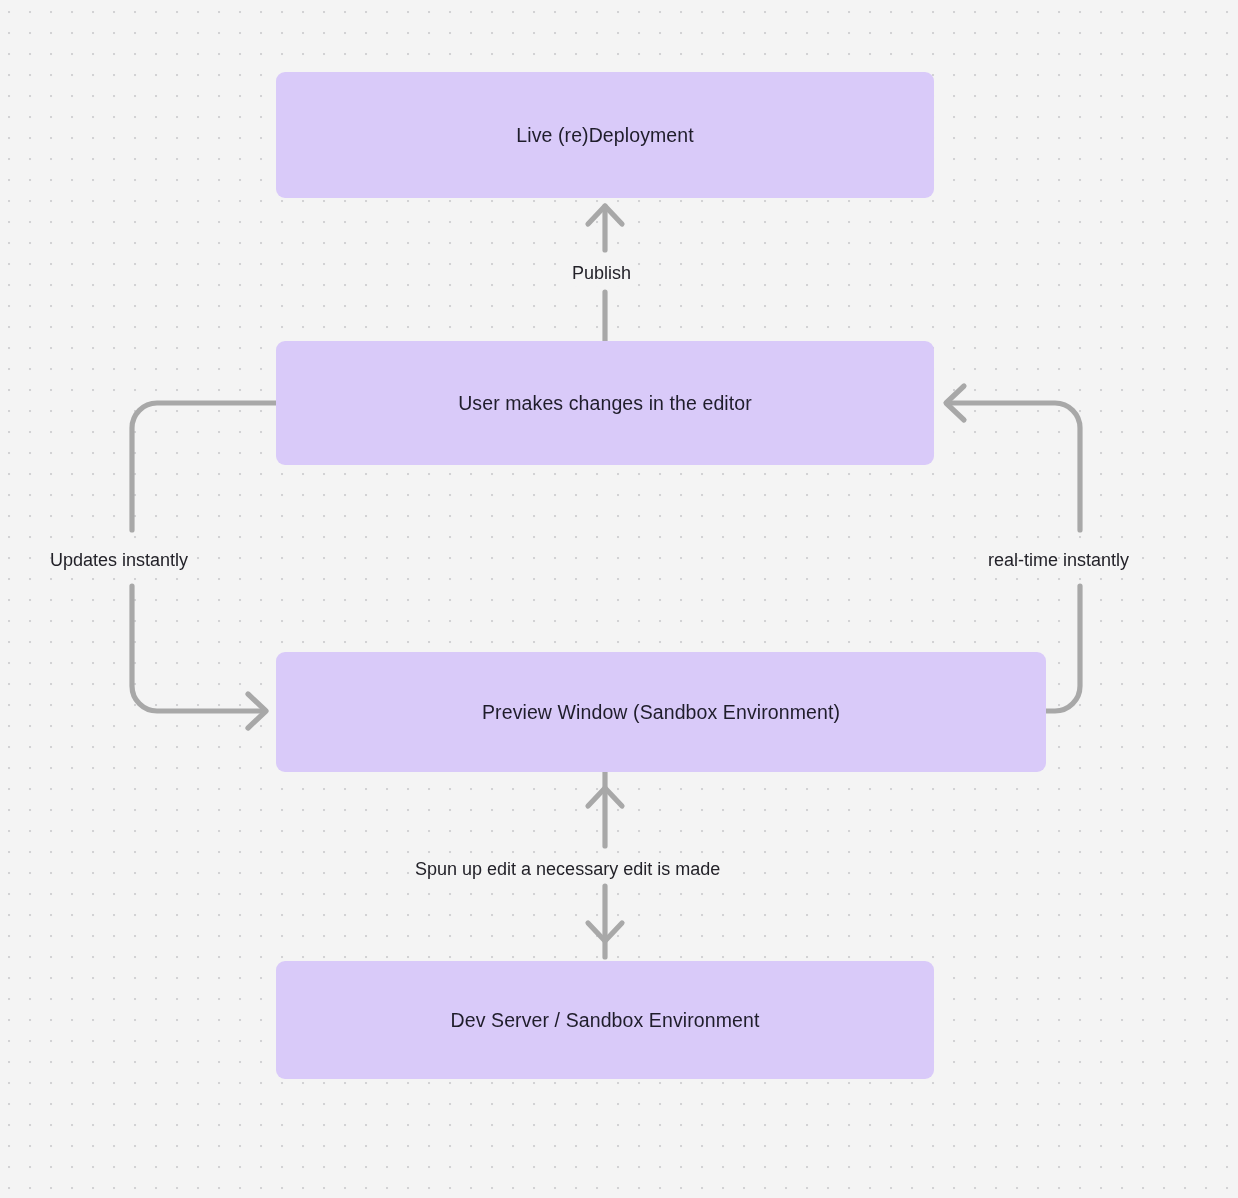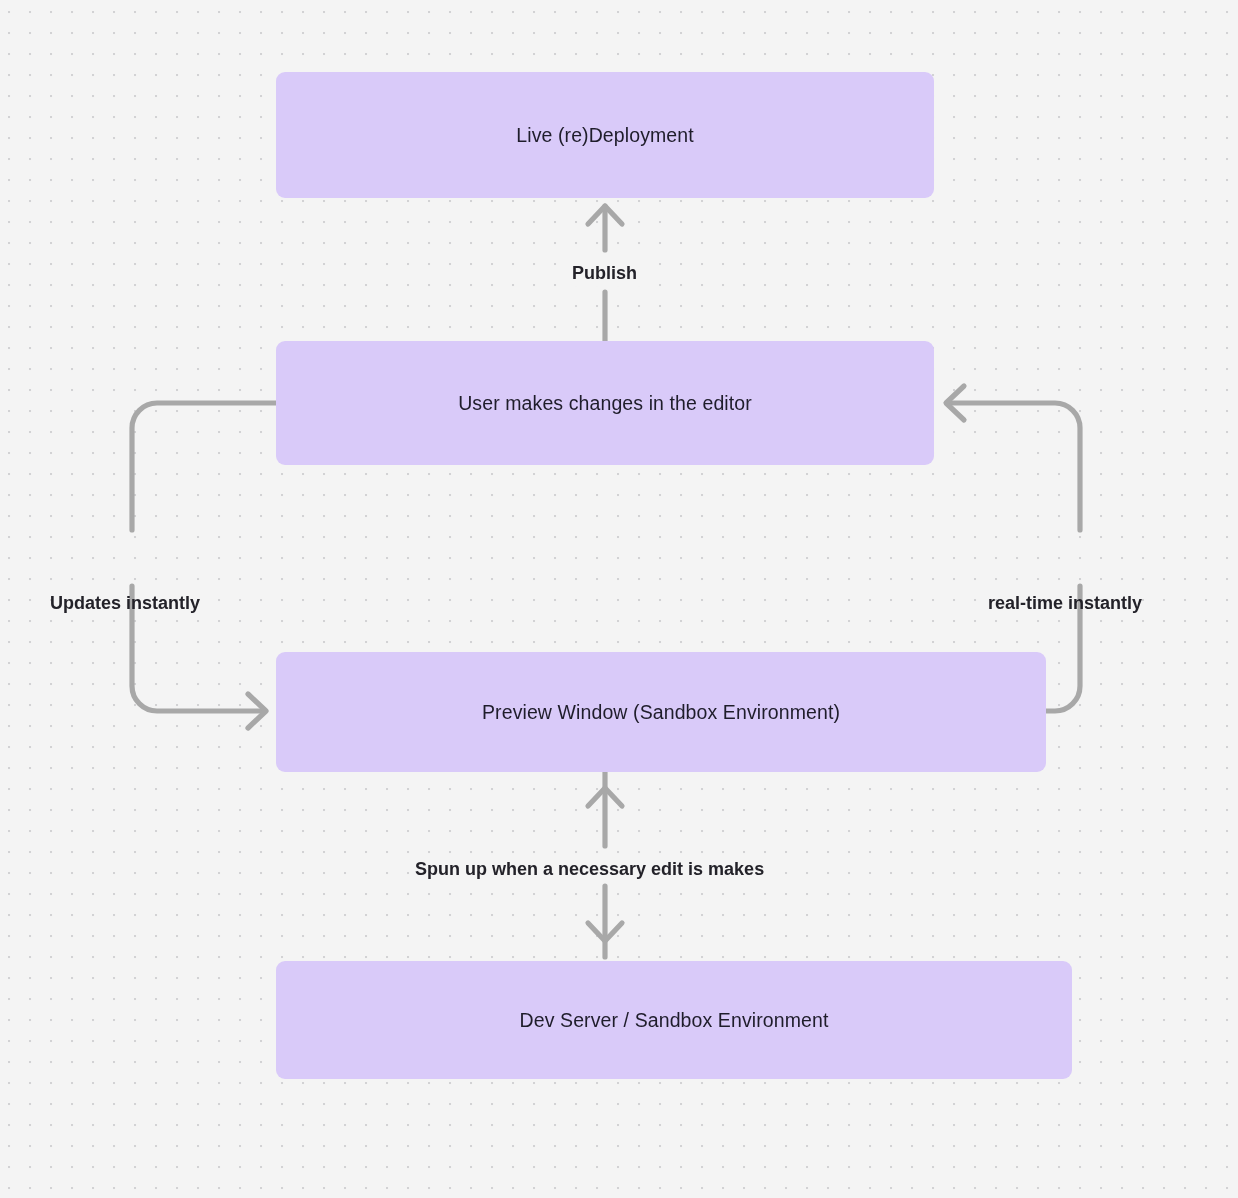--- a/index.html
+++ b/index.html
@@ -52,34 +52,33 @@
     padding: 0 18px;
   }
   .node-label {
     display: block;
     white-space: nowrap;
   }
 
   #node-live        { left: 276px; top: 72px;  width: 658px; height: 126px; }
   #node-user        { left: 276px; top: 341px; width: 658px; height: 124px; }
   #node-preview     { left: 276px; top: 652px; width: 770px; height: 120px; }
-  #node-devserver   { left: 276px; top: 961px; width: 796px; height: 118px; }
+  #node-devserver   { left: 276px; top: 961px; width: 658px; height: 118px; }
 
   
   .edge-label {
     position: absolute;
     font-size: 18px;
     color: #232229;
     white-space: nowrap;
     line-height: 1;
     background-color: #f4f4f4;
     padding: 4px 6px;
-    font-weight: bold;
   }
-  .edge-label.plain { background-color: transparent; margin-top: 43px; }
+  .edge-label.plain { background-color: transparent; }
 
   #label-publish   { left: 566px; top: 260px; }
   #label-updates   { left: 44px;  top: 547px; }
   #label-realtime  { left: 982px; top: 547px; }
   #label-spun      { left: 409px; top: 856px; }
 </style>
 </head>
 <body>
 
 <div id="canvas">
@@ -130,15 +129,15 @@
   <div class="node" id="node-devserver">
     <span class="node-label">Dev Server / Sandbox Environment</span>
   </div>
 
   <div class="edge-label" id="label-publish">Publish</div>
 
   <div class="edge-label plain" id="label-updates">Updates instantly</div>
 
   <div class="edge-label plain" id="label-realtime">real-time instantly</div>
 
-  <div class="edge-label" id="label-spun">Spun up when a necessary edit is makes</div>
+  <div class="edge-label" id="label-spun">Spun up edit a necessary edit is made</div>
 
 </div>
 
 </body></html>

